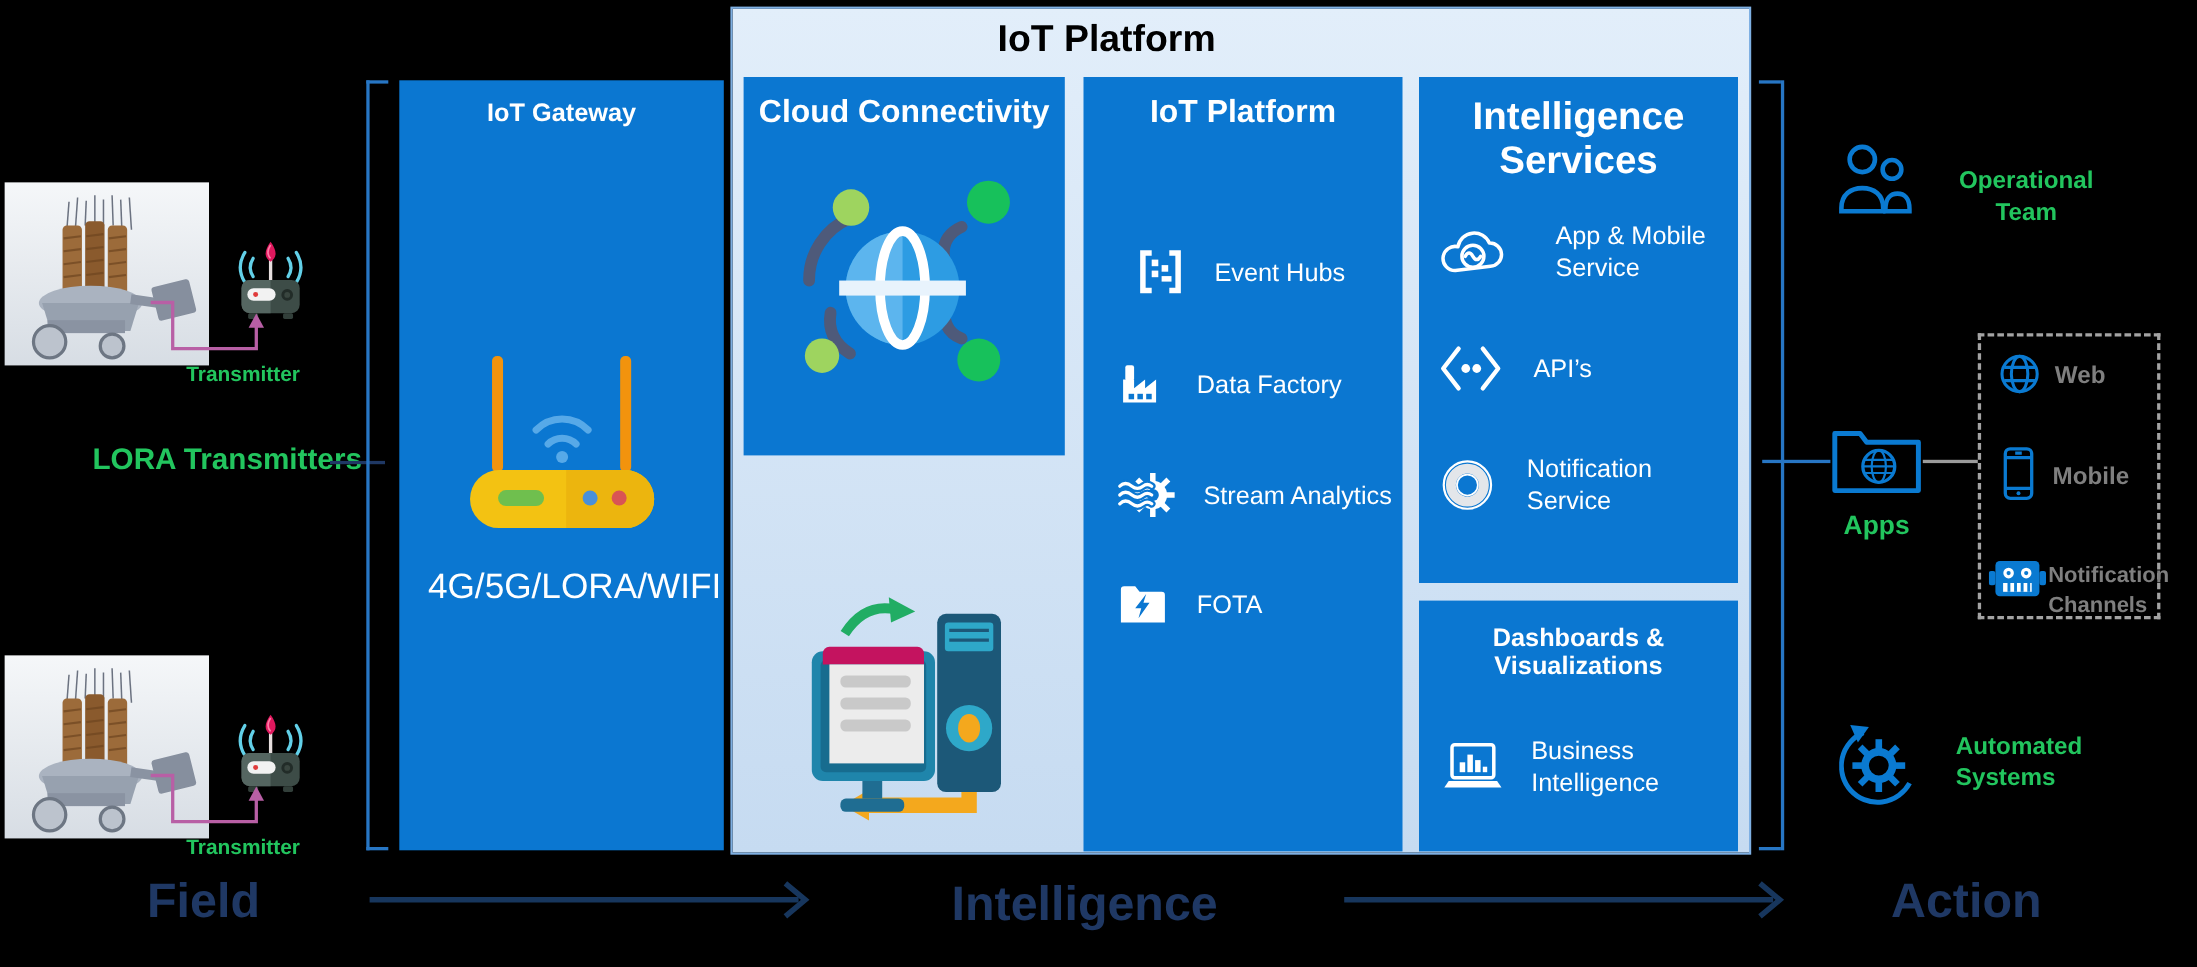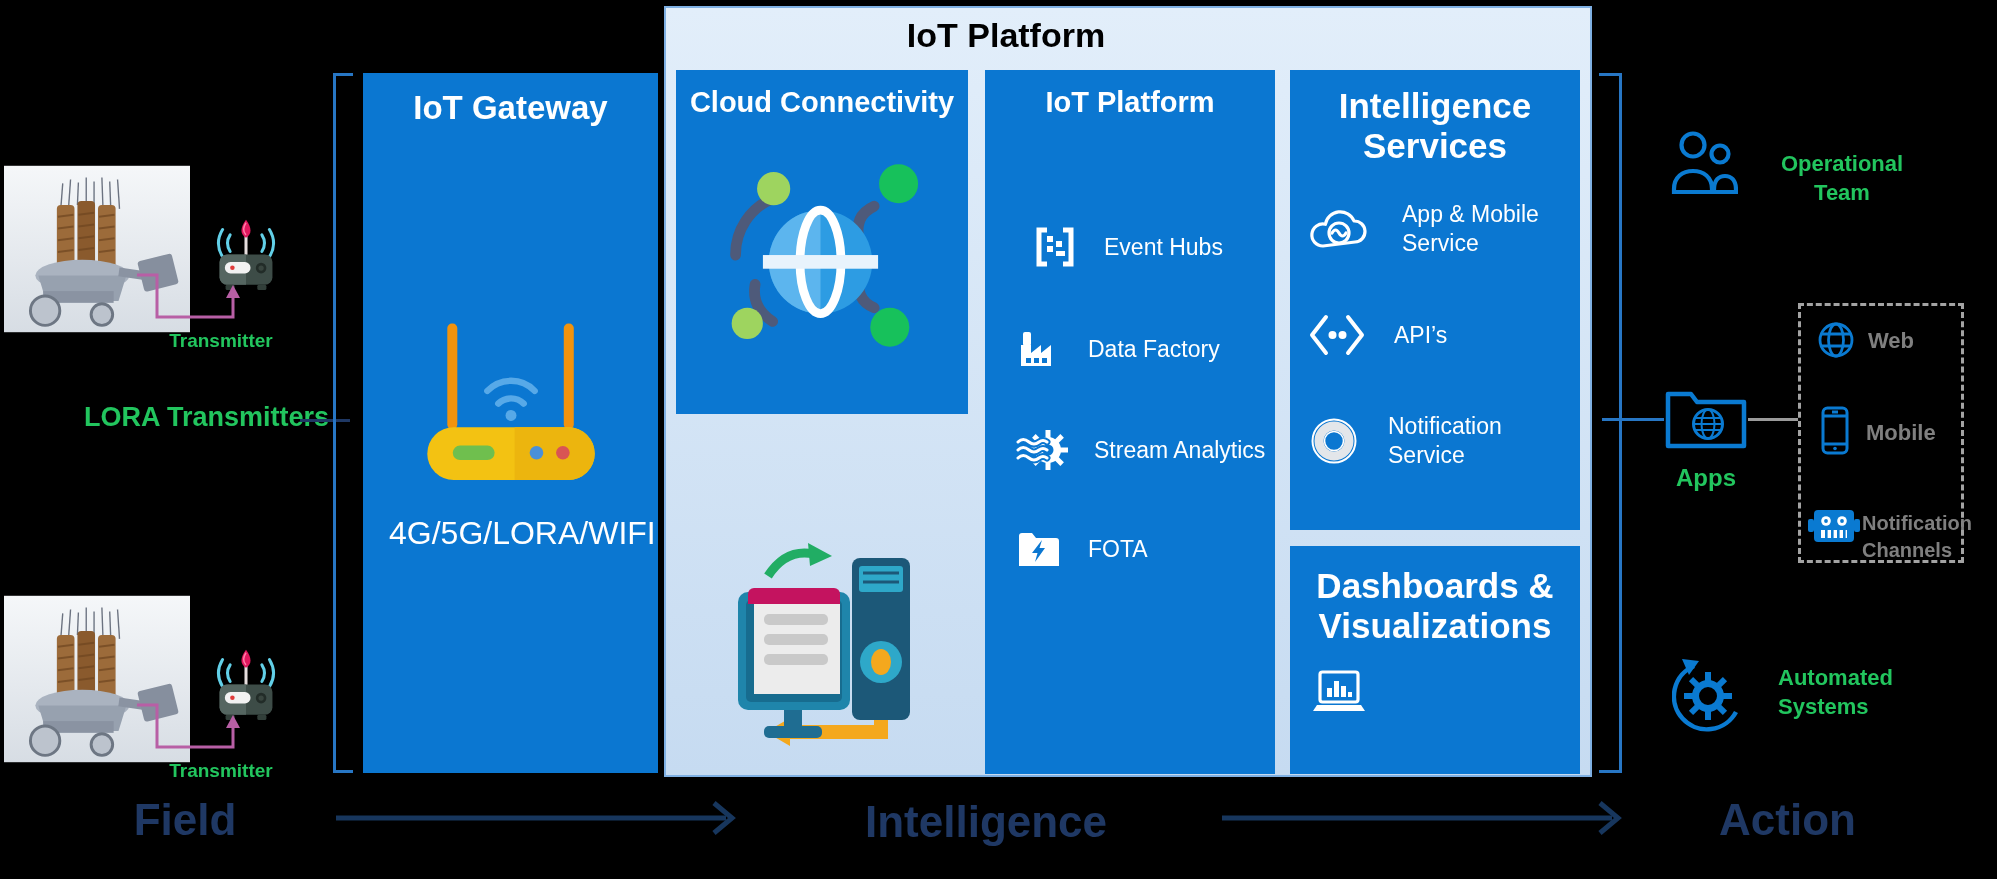--- a/index.html
+++ b/index.html
@@ -165,21 +165,21 @@
 
   <div class="abs navy" style="left:84px;top:402px;width:222px;font-size:27px;font-weight:700;white-space:nowrap;">LORA Transmitters</div>
   <div class="hline" style="left:300px;top:419px;width:50px;background:#1f3864;"></div>
 
   <div class="bracket" style="left:333px;top:73px;height:700px;">
     <span class="tick" style="left:0;top:0;"></span>
     <span class="tick" style="left:0;bottom:0;"></span>
   </div>
 
   <div id="gateway-box" class="bluebox" style="left:363px;top:73px;width:295px;height:700px;">
-    <div class="box-title" style="padding-top:16px;font-size:33px;">IoT Gateway</div>
+    <div class="box-title" style="padding-top:16px;font-size:23px;">IoT Gateway</div>
     <svg class="abs" style="left:57px;top:245px" width="182" height="164" viewBox="0 0 200 180">
       <rect x="30" y="6" width="11" height="116" rx="5" fill="#f2930d"></rect>
       <rect x="158" y="6" width="11" height="116" rx="5" fill="#f2930d"></rect>
       <g stroke="#57a9e8" stroke-width="7" fill="none" stroke-linecap="round">
         <path d="M86,94 a20,20 0 0 1 28,0"></path>
         <path d="M74,80 a36,36 0 0 1 52,0"></path>
       </g>
       <circle cx="100" cy="107" r="6" fill="#57a9e8"></circle>
       <rect x="8" y="120" width="184" height="58" rx="29" fill="#f3c212"></rect>
       <path d="M104,120 h59 a29,29 0 0 1 29,29 a29,29 0 0 1 -29,29 h-59 z" fill="#ecb50e"></path>
@@ -298,21 +298,21 @@
       <path d="M3,38 V8 a3,3 0 0 1 3,-3 h10 l4,5 h20 a3,3 0 0 1 3,3 v25 z" fill="#fff"></path>
       <polygon points="26,12 16,25 21.5,25 19,34 29,20 23.5,20" fill="#0b77d1"></polygon>
     </svg>
     <div class="svc-label">FOTA</div>
   </div>
 
   <div class="bluebox" style="left:1290px;top:70px;width:290px;height:460px;">
     <div class="box-title" style="padding-top:16px;font-size:35px;">Intelligence Services</div>
   </div>
 
-  <div class="svc-row" style="left:1306px;top:200px;gap:30px;">
+  <div class="svc-row" style="left:1306px;top:200px;gap:42px;">
     <svg class="svc-icon" width="66" height="54" viewBox="0 0 66 54">
       <g stroke="#fff" stroke-width="3.2" fill="none" stroke-linecap="round" stroke-linejoin="round">
         <path d="M17,44 a11,11 0 1 1 2.4,-21.7 A15,15 0 0 1 48,19 a10.5,10.5 0 0 1 1,21 z"></path>
         <circle cx="33" cy="31" r="10"></circle>
         <path d="M26,31 q3.5,-6 7,0 q3.5,6 7,0"></path>
       </g>
     </svg>
     <div class="svc-label" style="width:160px;">App &amp; Mobile Service</div>
   </div>
 
@@ -331,34 +331,35 @@
   <div class="svc-row" style="left:1306px;top:412px;gap:26px;">
     <svg class="svc-icon" width="56" height="56" viewBox="0 0 56 56">
       <circle cx="28" cy="28" r="15" stroke="#e3e6ea" stroke-width="9" fill="none"></circle>
       <circle cx="28" cy="28" r="21.5" stroke="#fff" stroke-width="2" fill="none"></circle>
       <circle cx="28" cy="28" r="9.5" stroke="#fff" stroke-width="1.6" fill="none"></circle>
     </svg>
     <div class="svc-label" style="width:140px;">Notification Service</div>
   </div>
 
   <div class="bluebox" style="left:1290px;top:546px;width:290px;height:228px;">
-    <div class="box-title" style="padding:20px 4px 0;font-size:35px;">Dashboards &amp; Visualizations</div>
+    <div class="box-title" style="padding:20px 4px 0;font-size:23px;">Dashboards &amp; Visualizations</div>
   </div>
 
   <div class="svc-row" style="left:1310px;top:668px;gap:24px;">
     <svg class="svc-icon" width="58" height="48" viewBox="0 0 58 48">
       <rect x="10" y="4" width="38" height="30" rx="2.5" stroke="#fff" stroke-width="3.2" fill="none"></rect>
       <g fill="#fff">
         <rect x="17" y="20" width="5" height="9"></rect>
         <rect x="24" y="13" width="5" height="16"></rect>
         <rect x="31" y="18" width="5" height="11"></rect>
         <rect x="38" y="24" width="4" height="5"></rect>
         <path d="M7,37 H51 L55,43 H3 Z"></path>
       </g>
     </svg>
+    <div class="svc-label" style="width:140px;">Business Intelligence</div>
   </div>
 
   <div class="bracket" style="left:1619px;top:73px;height:700px;">
     <span class="tick" style="left:-20px;top:0;"></span>
     <span class="tick" style="left:-20px;bottom:0;"></span>
   </div>
 
   <svg class="abs" style="left:1666px;top:126px" width="72" height="76" viewBox="0 0 72 76">
     <g stroke="#0a7ad1" stroke-width="4.2" fill="none">
       <circle cx="27" cy="19" r="11.5"></circle>

